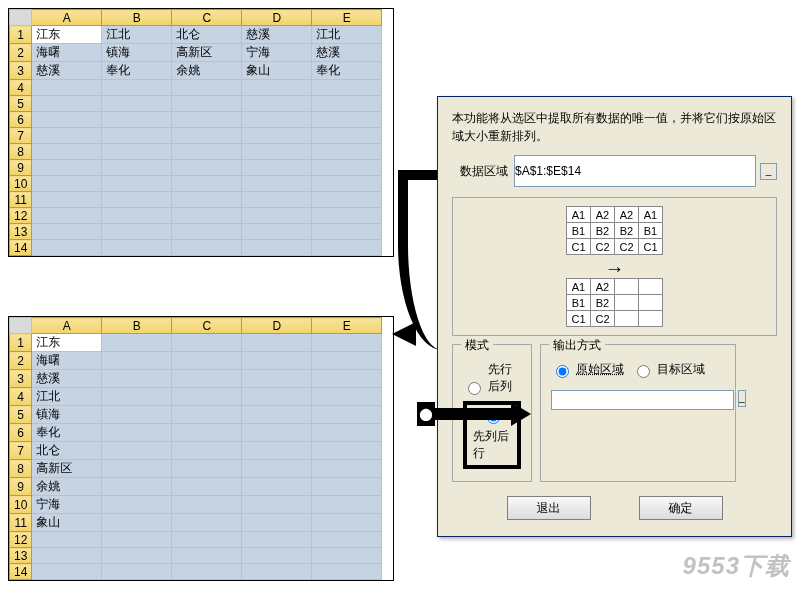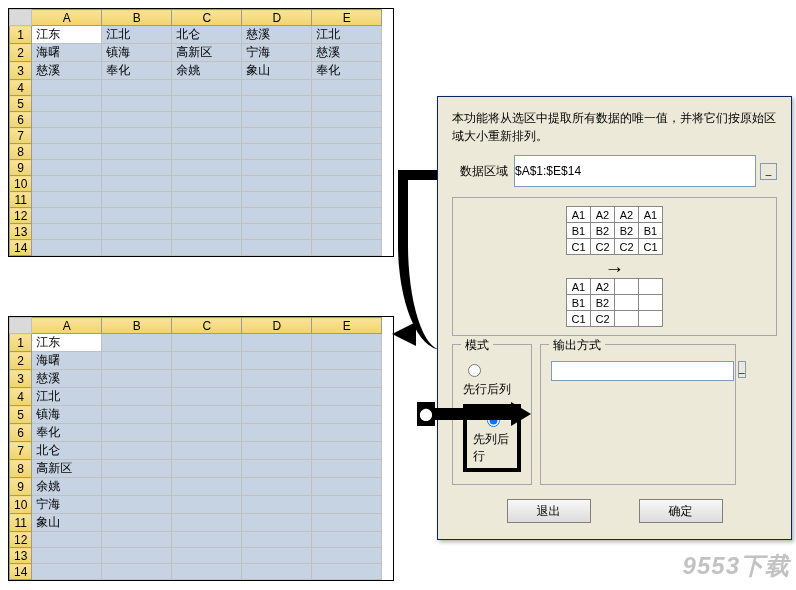--- a/index.html
+++ b/index.html
@@ -104,21 +104,21 @@
   .group {
     border:1px solid #a7a6aa; padding:10px 10px 12px; flex:0 0 auto;
     position: relative;
   }
   .group .legend {
     position:absolute; top:-8px; left:8px;
     background:#ece9d8; padding:0 4px;
   }
   .group-mode { width:80px; }
   .group-out { width:196px; }
-  .radio-row { display:flex; align-items:flex-start; margin:6px 0; gap:4px;flex-direction:column;}
+  .radio-row { display:flex; align-items:flex-end; margin:6px 0; gap:4px;}
   .out-field { display:flex; margin-top:6px;}
   .out-field input { flex:1; height:20px; border:1px solid #7f9db9; background:#fff;}
   .btns { display:flex; gap:48px; justify-content:center;}
   .btn {
     width:84px; height:24px; border:1px solid #7f7f7f;
     background:linear-gradient(#f8f8f8,#dcdcdc);
     font-family:inherit; font-size:12px;
   }
   .emph {
     border: 4px solid #000;
@@ -537,20 +537,30 @@
           <input type="radio" name="mode" style="">
           <span>先行后列</span>
         </label>
         <span class="emph">
           <input type="radio" name="mode" checked="" style="">
           <span>先列后行</span>
         </span>
       </div>
       <div class="group group-out">
         <div class="legend">输出方式</div>
+        <div style="display:flex;gap:8px;">
+          <label class="radio-row">
+            <input type="radio" name="out" checked="" style="">
+            <span style="text-decoration: underline dotted;">原始区域</span>
+          </label>
+          <label class="radio-row">
+            <input type="radio" name="out" style="">
+            <span>目标区域</span>
+          </label>
+        </div>
         <div class="out-field">
           <input type="text" style="">
           <div class="pick-btn">_</div>
         </div>
       </div>
     </div>
     <div class="btns">
       <button class="btn">退出</button>
       <button class="btn">确定</button>
     </div>

